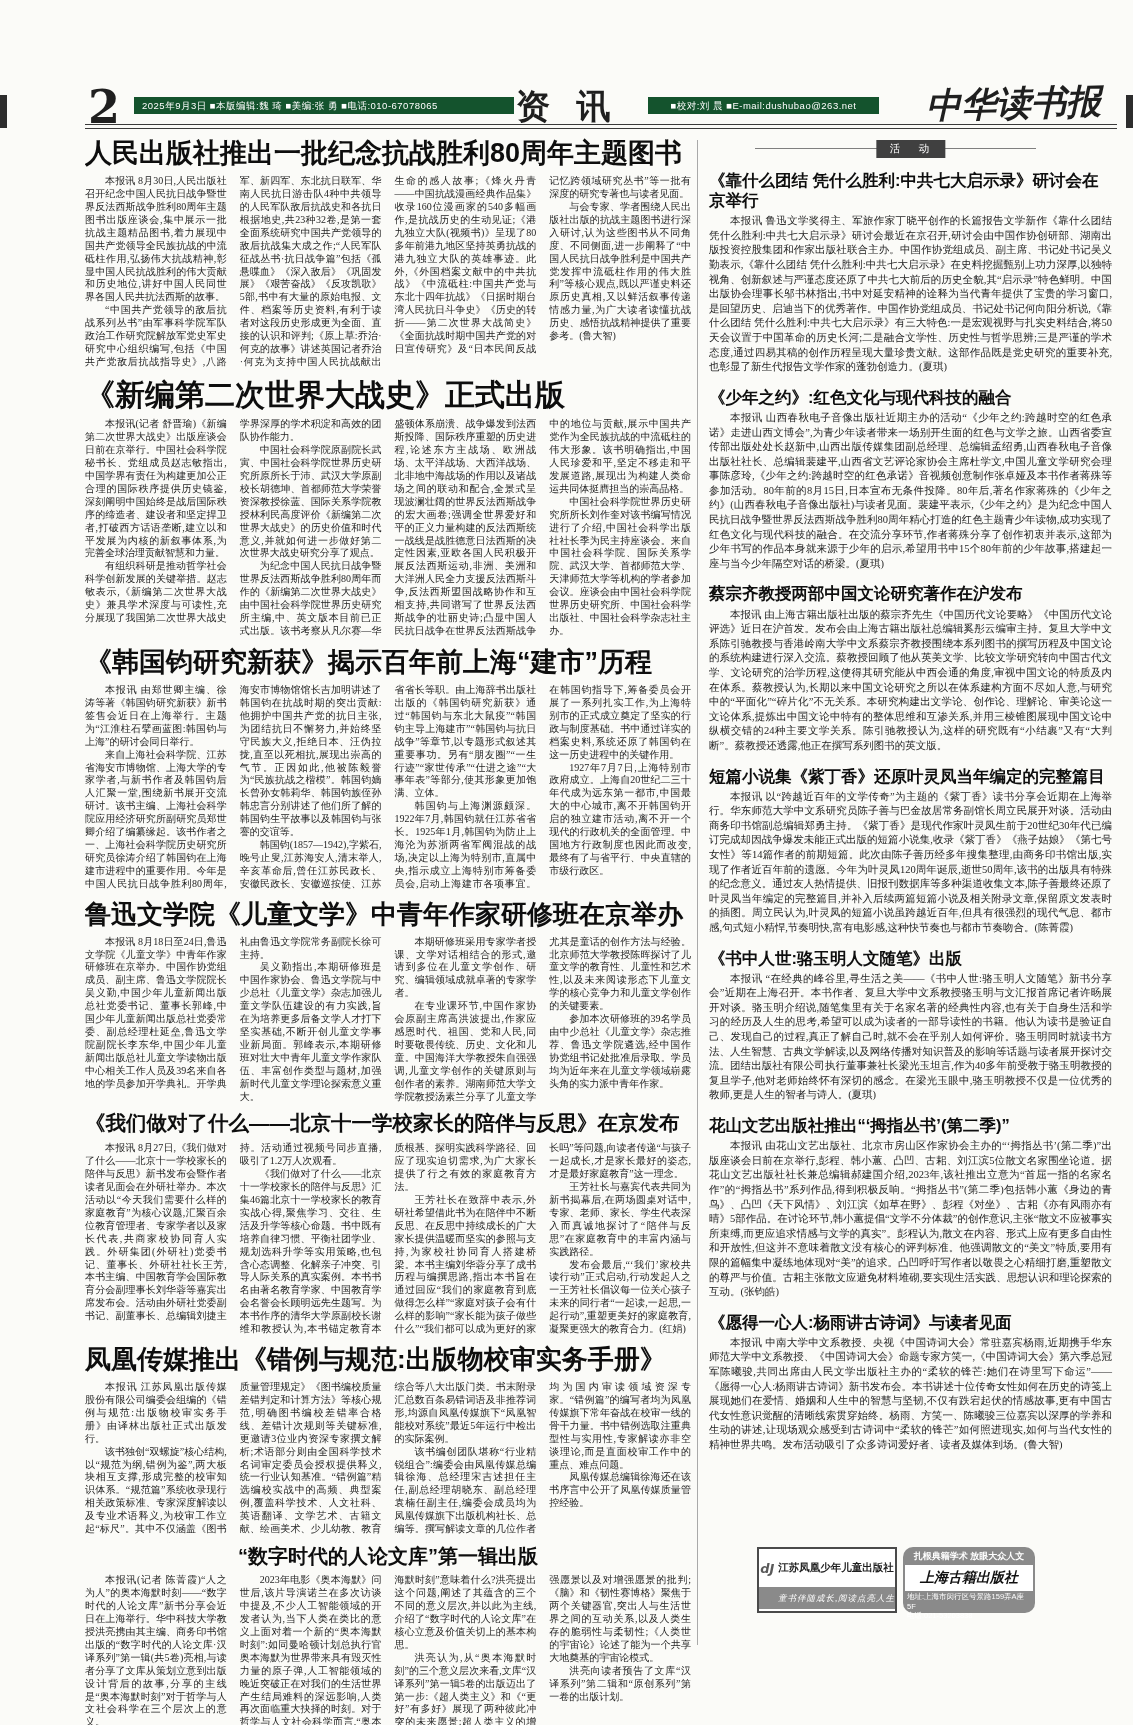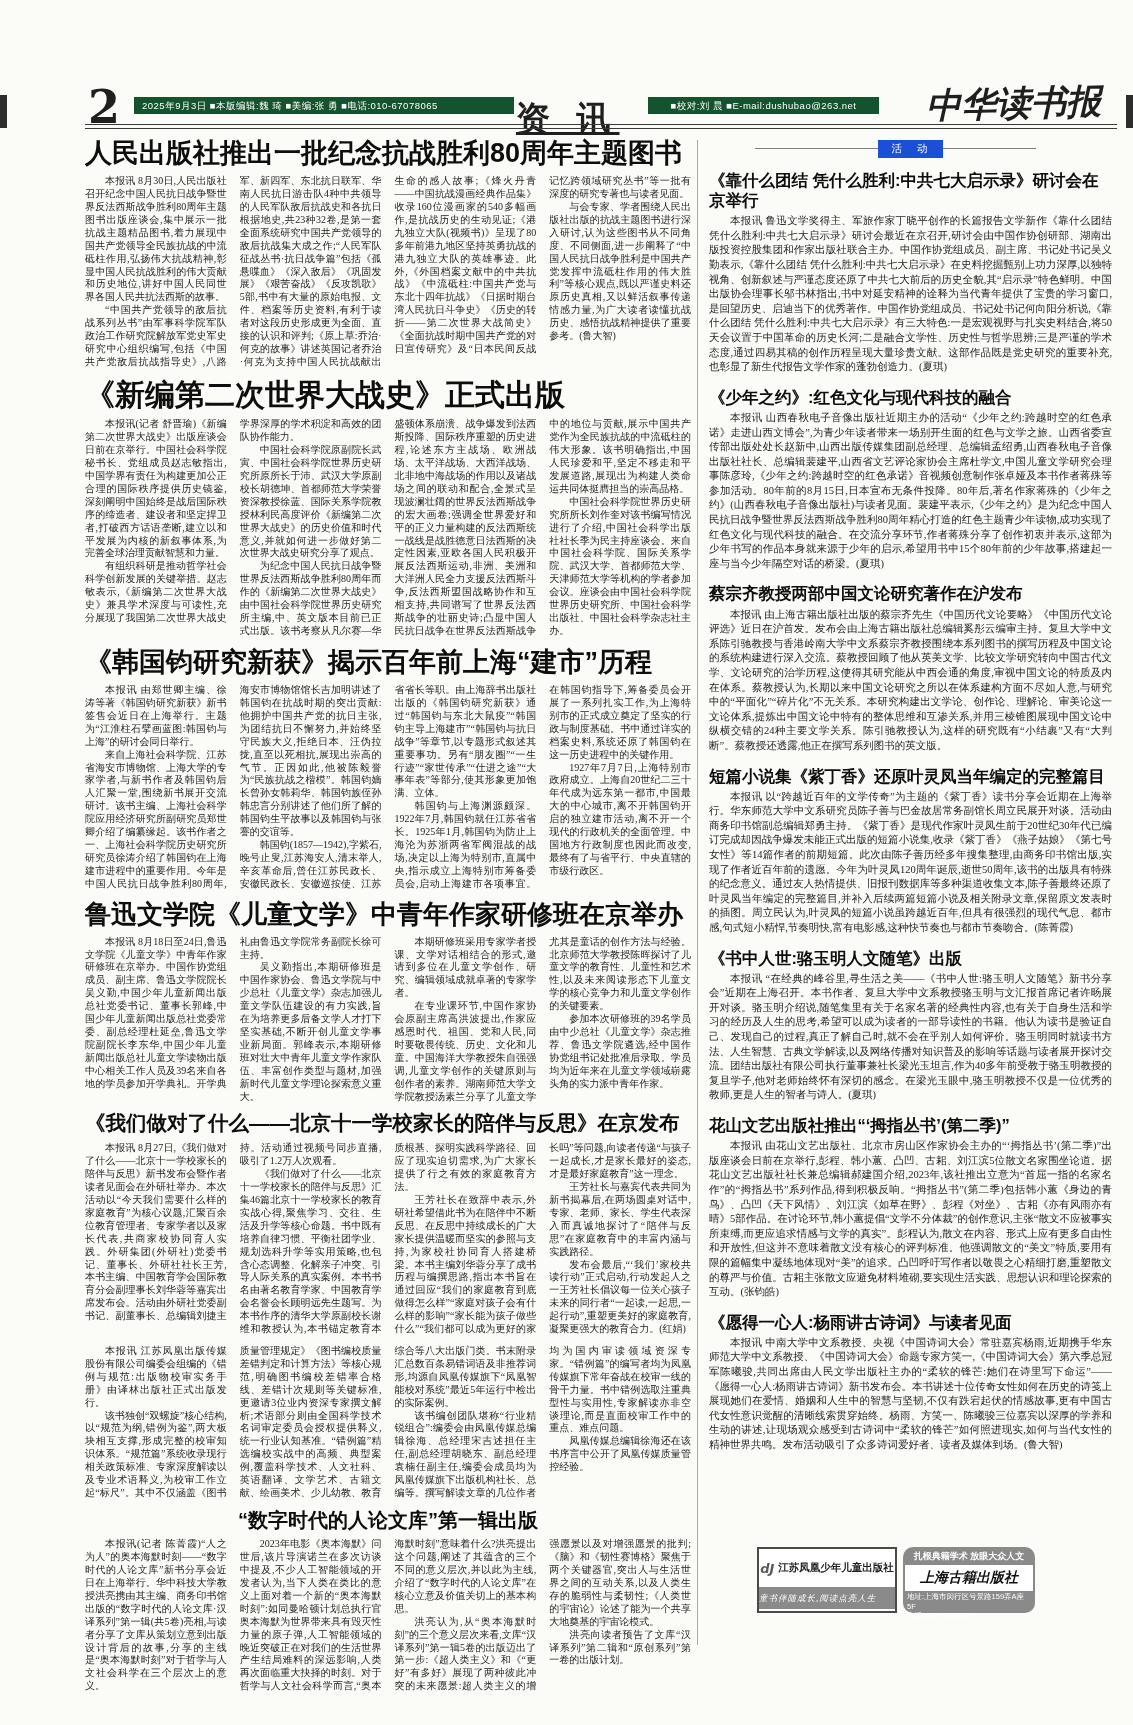--- a/index.html
+++ b/index.html
@@ -20,23 +20,23 @@
   .bar{
     position:absolute;top:97px;height:17px;
     background:#14532d;color:#fff;
     font-family:"Liberation Sans","DejaVu Sans",sans-serif;
     font-size:9.5px;line-height:17px;letter-spacing:.5px;
     white-space:nowrap;overflow:hidden;box-sizing:border-box;
   }
   .bar1{left:134px;width:380px;padding-left:8px;}
   .bar2{left:648px;width:231px;text-align:center;}
   .section-title{
-    position:absolute;left:516px;top:96px;
+    position:absolute;left:516px;top:84px;
     font-size:34px;font-weight:bold;letter-spacing:9px;
-    font-family:"Liberation Serif",serif;white-space:nowrap;text-decoration:underline;
+    font-family:"Liberation Serif",serif;white-space:nowrap;
   }
   .masthead{
     position:absolute;left:926px;top:80px;width:205px;
     font-size:35px;font-weight:900;font-style:italic;
     font-family:"DejaVu Serif",serif;
     transform:rotate(-1.5deg);letter-spacing:0px;white-space:nowrap;
   }
   .hdr-rule{
     position:absolute;left:85px;top:124px;width:1032px;height:3px;
     border-top:1.5px solid #3a3a3a;border-bottom:1px solid #3a3a3a;
@@ -60,41 +60,41 @@
     column-count:4;column-gap:13px;
     text-align:justify;font-size:10px;line-height:12.9px;color:#242424;
   }
   .body4 p{margin:0;text-indent:2em;}
   .story{margin-bottom:9px;}
   
   .side-rule{position:relative;height:18px;margin:0 0 6px;}
   .side-rule .line{position:absolute;left:46px;right:76px;top:8px;border-top:1px solid #7f7f7f;}
   .badge{
     position:absolute;left:50%;transform:translateX(-50%);top:0;
-    background:#1d4ed8;color:#fff;
-    font-family:Liberation Sans, sans-serif;
+    background:#404040;color:#fff;
+    font-family:Liberation Mono, monospace;
     font-size:10.5px;letter-spacing:6px;padding:2px 10px 2px 14px;white-space:nowrap;
   }
   .side h3{
     font-family:"Liberation Sans","DejaVu Sans",sans-serif;
     font-size:16.5px;color:#0e0e0e;margin:12px 0 4px;line-height:1.22;
   }
   .body1{text-align:justify;font-size:10.5px;line-height:14.6px;color:#242424;}
   .body1 p{margin:0;text-indent:2em;}
   
   .ad1{
     position:absolute;left:757px;top:1547px;width:140px;height:66px;
     border:2px solid #4a4a4a;background:#fff;box-sizing:border-box;
   }
   .ad1-top{height:38px;display:flex;align-items:center;justify-content:center;gap:4px;}
   .ad1-logo{font-weight:900;font-size:13px;font-style:italic;color:#5a5a5a;
     font-family:"DejaVu Sans",sans-serif;}
   .ad1-name{font-size:10.5px;font-weight:bold;font-family:"Liberation Sans",sans-serif;}
   .ad1-bottom{height:22px;background:#8a8a8a;color:#fff;font-size:8.5px;
-    text-align:left;line-height:22px;letter-spacing:1px;font-style:italic;}
+    text-align:right;line-height:22px;letter-spacing:1px;font-style:italic;}
   .ad2{position:absolute;left:903px;top:1547px;width:132px;height:66px;
     background:#8a8a8a;box-sizing:border-box;border-radius:10px;}
   .ad2-top{height:18px;color:#fff;font-size:9px;text-align:center;line-height:18px;
     font-family:"Liberation Sans",sans-serif;font-weight:bold;}
   .ad2-mid{height:26px;background:#fff;margin:0 2px;text-align:center;
     font-size:14px;font-weight:900;font-style:italic;line-height:26px;color:#111;}
   .ad2-bot{height:20px;color:#fff;font-size:7.5px;line-height:9.5px;padding:1px 4px;
     box-sizing:border-box;font-family:"Liberation Sans",sans-serif;}
 </style>
 </head>
@@ -161,20 +161,21 @@
     <div class="body4">
         <p>本报讯 8月27日,《我们做对了什么——北京十一学校家长的陪伴与反思》新书发布会暨作者读者见面会在外研社举办。本次活动以“今天我们需要什么样的家庭教育”为核心议题,汇聚百余位教育管理者、专家学者以及家长代表,共商家校协同育人实践。外研集团(外研社)党委书记、董事长、外研社社长王芳,本书主编、中国教育学会国际教育分会副理事长刘华蓉等嘉宾出席发布会。活动由外研社党委副书记、副董事长、总编辑刘捷主持。活动通过视频号同步直播,吸引了1.2万人次观看。</p>
         <p>《我们做对了什么——北京十一学校家长的陪伴与反思》汇集46篇北京十一学校家长的教育实战心得,聚焦学习、交往、生活及升学等核心命题。书中既有培养自律习惯、平衡社团学业、规划选科升学等实用策略,也包含心态调整、化解亲子冲突、引导人际关系的真实案例。本书书名由著名教育学家、中国教育学会名誉会长顾明远先生题写。为本书作序的清华大学原副校长谢维和教授认为,本书锚定教育本质根基、探明实践科学路径、回应了现实迫切需求,为广大家长提供了行之有效的家庭教育方法。</p>
         <p>王芳社长在致辞中表示,外研社希望借此书为在陪伴中不断反思、在反思中持续成长的广大家长提供温暖而坚实的参照与支持,为家校社协同育人搭建桥梁。本书主编刘华蓉分享了成书历程与编撰思路,指出本书旨在通过回应“我们的家庭教育到底做得怎么样”“家庭对孩子会有什么样的影响”“家长能为孩子做些什么”“我们都可以成为更好的家长吗”等问题,向读者传递“与孩子一起成长,才是家长最好的姿态,才是最好家庭教育”这一理念。</p>
         <p>王芳社长与嘉宾代表共同为新书揭幕后,在两场圆桌对话中,专家、老师、家长、学生代表深入而真诚地探讨了“陪伴与反思”在家庭教育中的丰富内涵与实践路径。</p>
         <p>发布会最后,“‘我们’家校共读行动”正式启动,行动发起人之一王芳社长倡议每一位关心孩子未来的同行者“一起读,一起思,一起行动”,重塑更美好的家庭教育,凝聚更强大的教育合力。(红娟)</p>
       </div>
   </section>
 
   <section class="story">
+    <h2 class="t26">凤凰传媒推出《错例与规范:出版物校审实务手册》</h2>
     <div class="body4">
         <p>本报讯 江苏凤凰出版传媒股份有限公司编委会组编的《错例与规范:出版物校审实务手册》由译林出版社正式出版发行。</p>
         <p>该书独创“双螺旋”核心结构,以“规范为纲,错例为鉴”,两大板块相互支撑,形成完整的校审知识体系。“规范篇”系统收录现行相关政策标准、专家深度解读以及专业术语释义,为校审工作立起“标尺”。其中不仅涵盖《图书质量管理规定》《图书编校质量差错判定和计算方法》等核心规范,明确图书编校差错率合格线、差错计次规则等关键标准,更邀请3位业内资深专家撰文解析;术语部分则由全国科学技术名词审定委员会授权提供释义,统一行业认知基准。“错例篇”精选编校实战中的高频、典型案例,覆盖科学技术、人文社科、英语翻译、文学艺术、古籍文献、绘画美术、少儿幼教、教育综合等八大出版门类。书末附录汇总数百条易错词语及非推荐词形,均源自凤凰传媒旗下“凤凰智能校对系统”最近5年运行中检出的实际案例。</p>
         <p>该书编创团队堪称“行业精锐组合”:编委会由凤凰传媒总编辑徐海、总经理宋吉述担任主任,副总经理胡晓东、副总经理袁楠任副主任,编委会成员均为凤凰传媒旗下出版机构社长、总编等。撰写解读文章的几位作者均为国内审读领域资深专家。“错例篇”的编写者均为凤凰传媒旗下常年奋战在校审一线的骨干力量。书中错例选取注重典型性与实用性,专家解读亦非空谈理论,而是直面校审工作中的重点、难点问题。</p>
         <p>凤凰传媒总编辑徐海还在该书序言中公开了凤凰传媒质量管控经验。</p>
       </div>
   </section>
 
   <section class="story">
     <h2 class="t28">“数字时代的人论文库”第一辑出版</h2>

